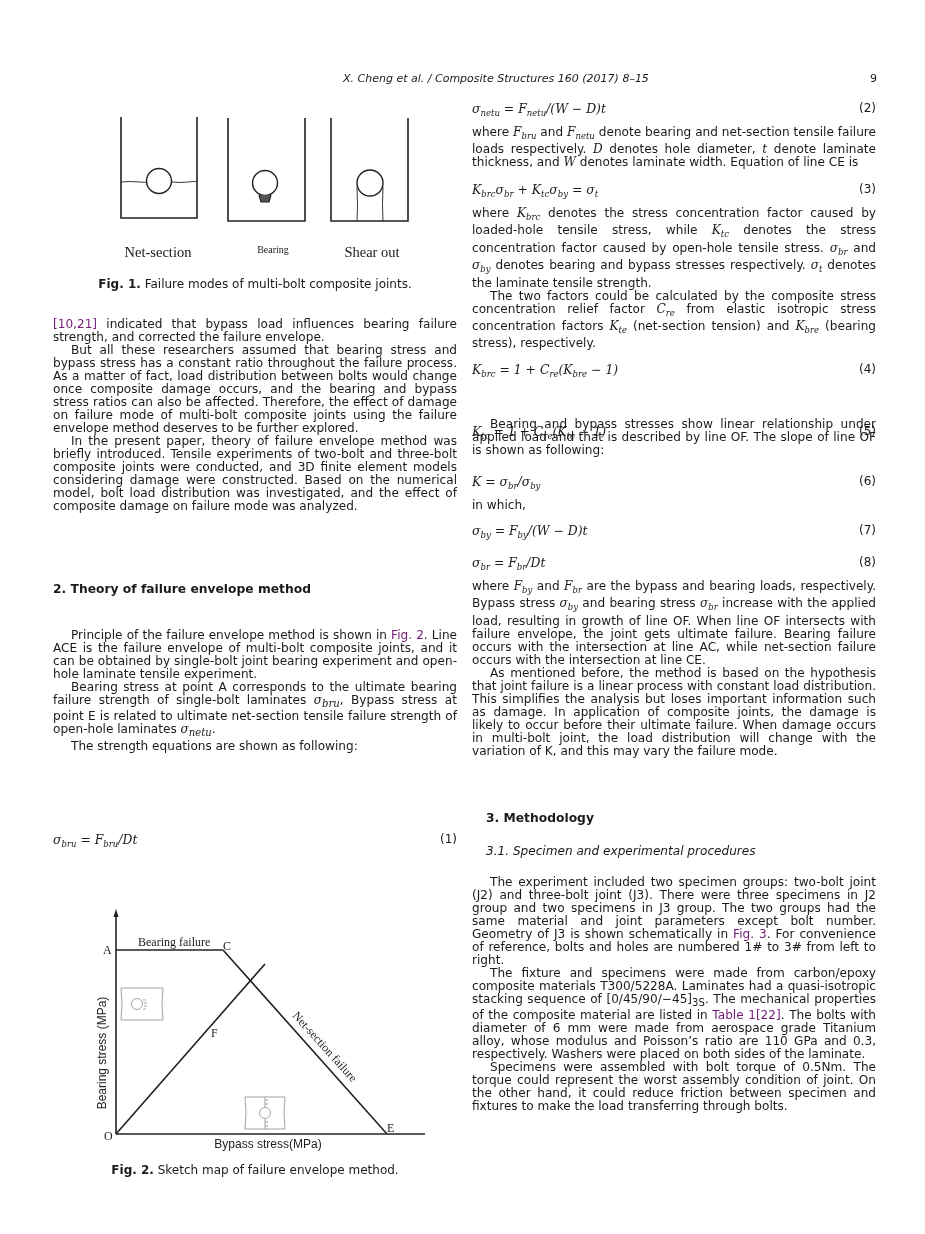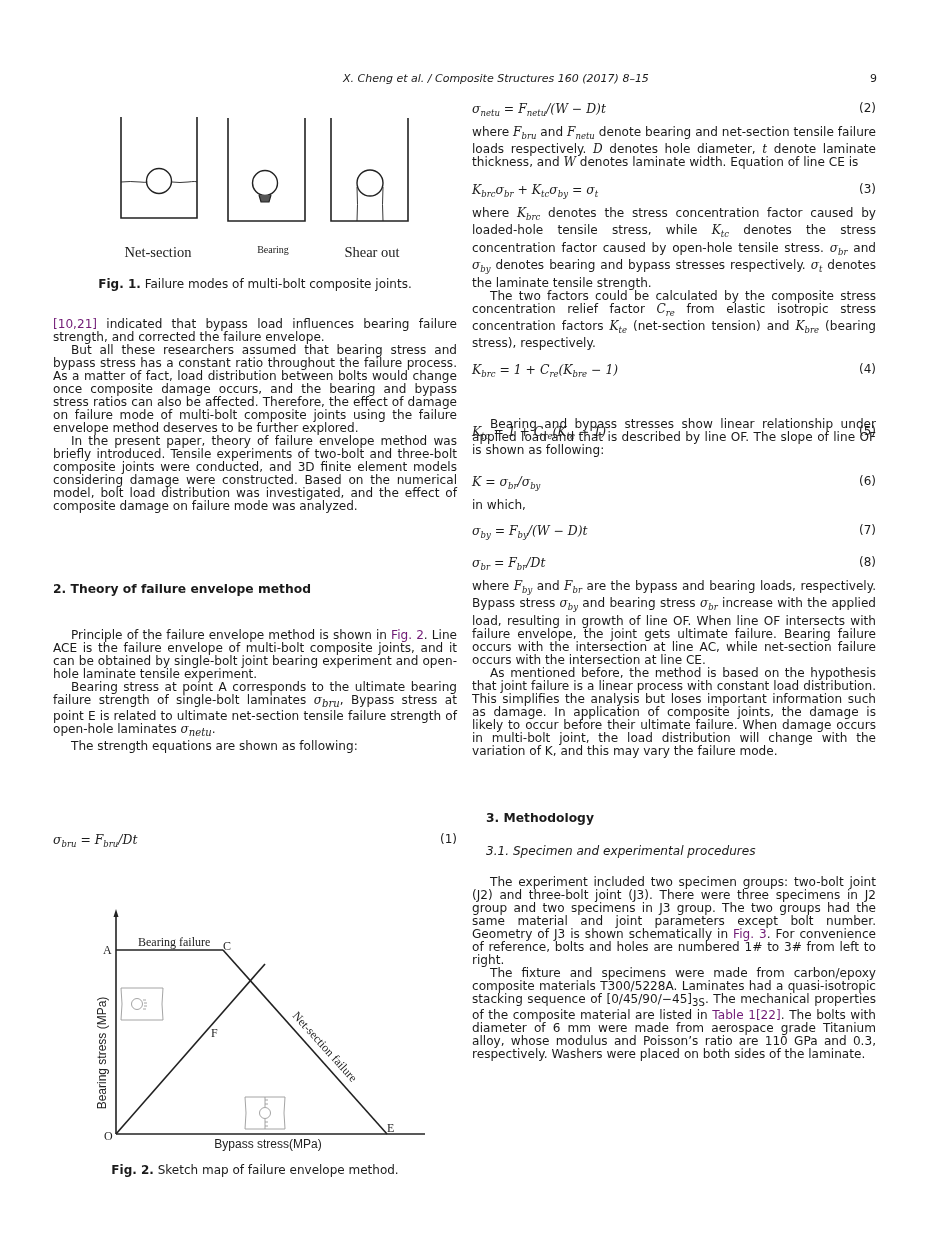--- a/index.html
+++ b/index.html
@@ -182,13 +182,14 @@
   <p class="p">where <span class="m">F<sub>by</sub></span> and <span class="m">F<sub>br</sub></span> are the bypass and bearing loads, respectively. Bypass stress <span class="m">σ<sub>by</sub></span> and bearing stress <span class="m">σ<sub>br</sub></span> increase with the applied load, resulting in growth of line OF. When line OF intersects with failure envelope, the joint gets ultimate failure. Bearing failure occurs with the intersection at line AC, while net-section failure occurs with the intersection at line CE.</p>
   <p class="p ind">As mentioned before, the method is based on the hypothesis that joint failure is a linear process with constant load distribution. This simplifies the analysis but loses important information such as damage. In application of composite joints, the damage is likely to occur before their ultimate failure. When damage occurs in multi-bolt joint, the load distribution will change with the variation of K, and this may vary the failure mode.</p>
 </div>
 
 <div class="secthead" style="left:486px; top:811px;">3. Methodology</div>
 <div class="subhead" style="left:486px; top:844px;">3.1. Specimen and experimental procedures</div>
 
 <div class="col right" style="top:876px;">
   <p class="p ind"><span>The experiment included two specimen groups: two-bolt joint (J2) and three-bolt joint (J3). There were three specimens in J2 group and two specimens in J3 group. The two groups had the same material and joint parameters except bolt number. Geometry of J3 is shown schematically in </span><span class="link">Fig. 3</span><span>. For convenience of reference, bolts and holes are numbered 1# to 3# from left to right.</span></p>
   <p class="p ind"><span>The fixture and specimens were made from carbon/epoxy composite materials T300/5228A. Laminates had a quasi-isotropic stacking sequence of [0/45/90/−45]</span><sub>3S</sub><span>. The mechanical properties of the composite material are listed in </span><span class="link">Table 1[22]</span><span>. The bolts with diameter of 6 mm were made from aerospace grade Titanium alloy, whose modulus and Poisson’s ratio are 110 GPa and 0.3, respectively. Washers were placed on both sides of the laminate.</span></p>
+  <p class="p ind">Specimens were assembled with bolt torque of 0.5Nm. The torque could represent the worst assembly condition of joint. On the other hand, it could reduce friction between specimen and fixtures to make the load transferring through bolts.</p>
 </div>
 
 </body></html>

